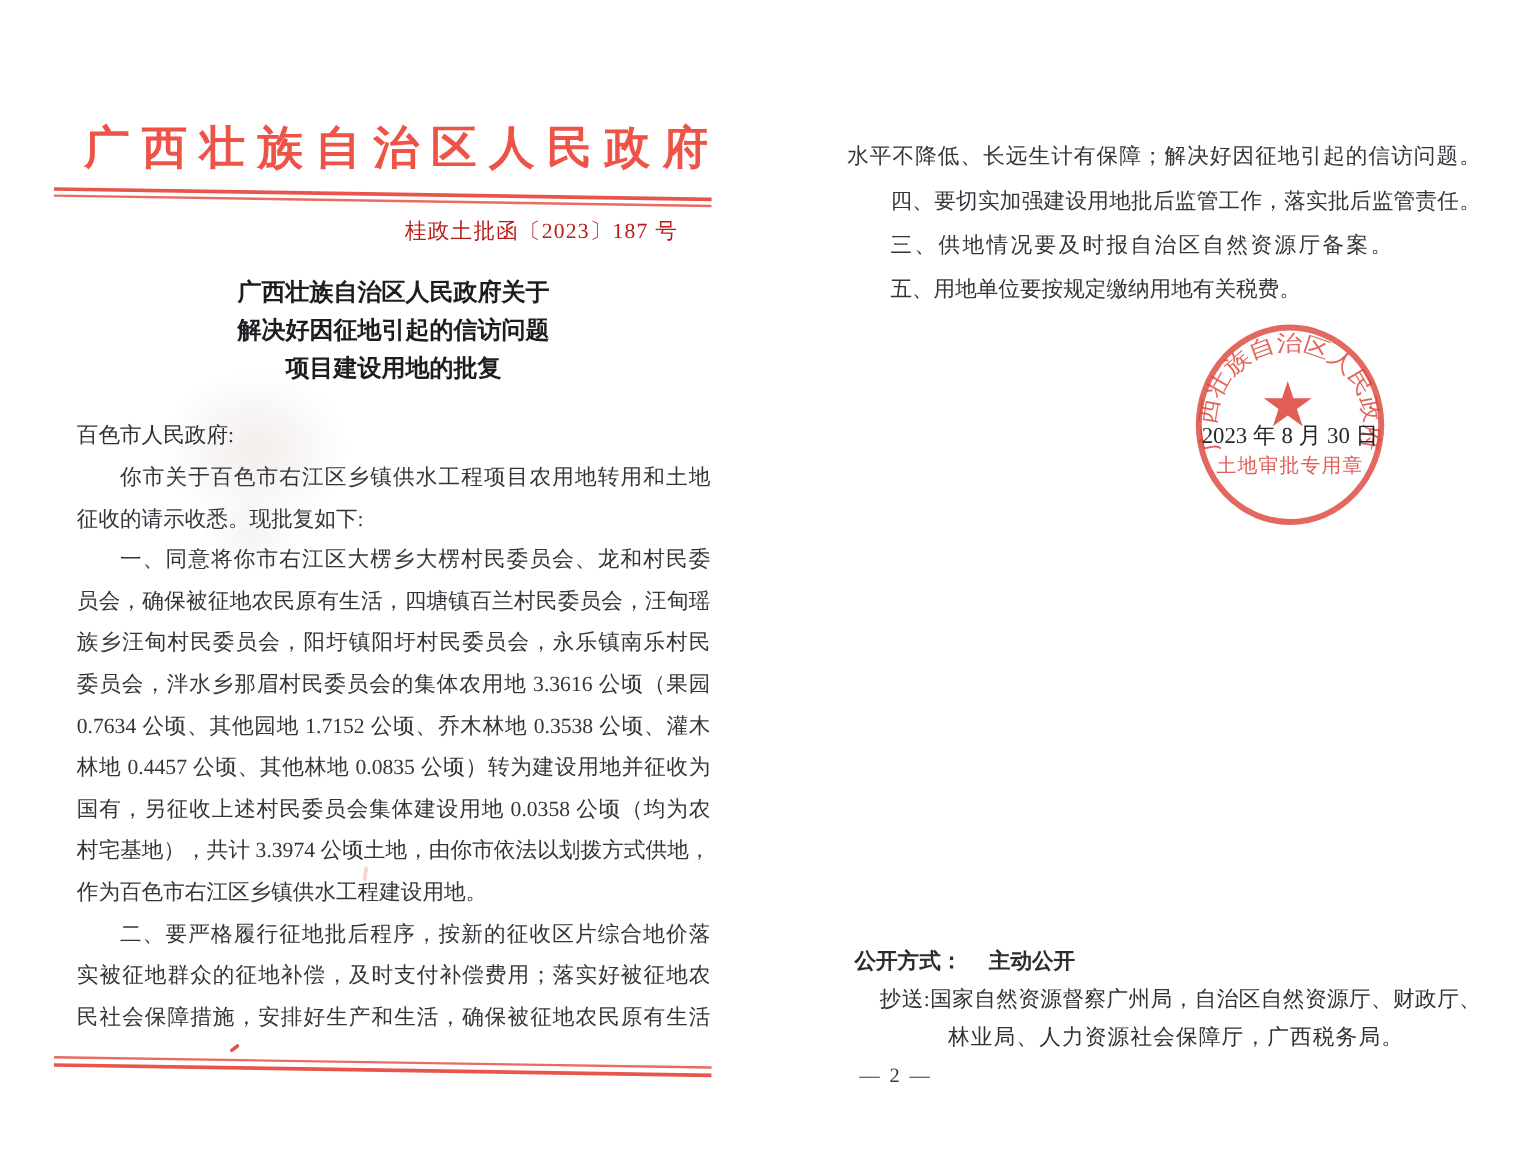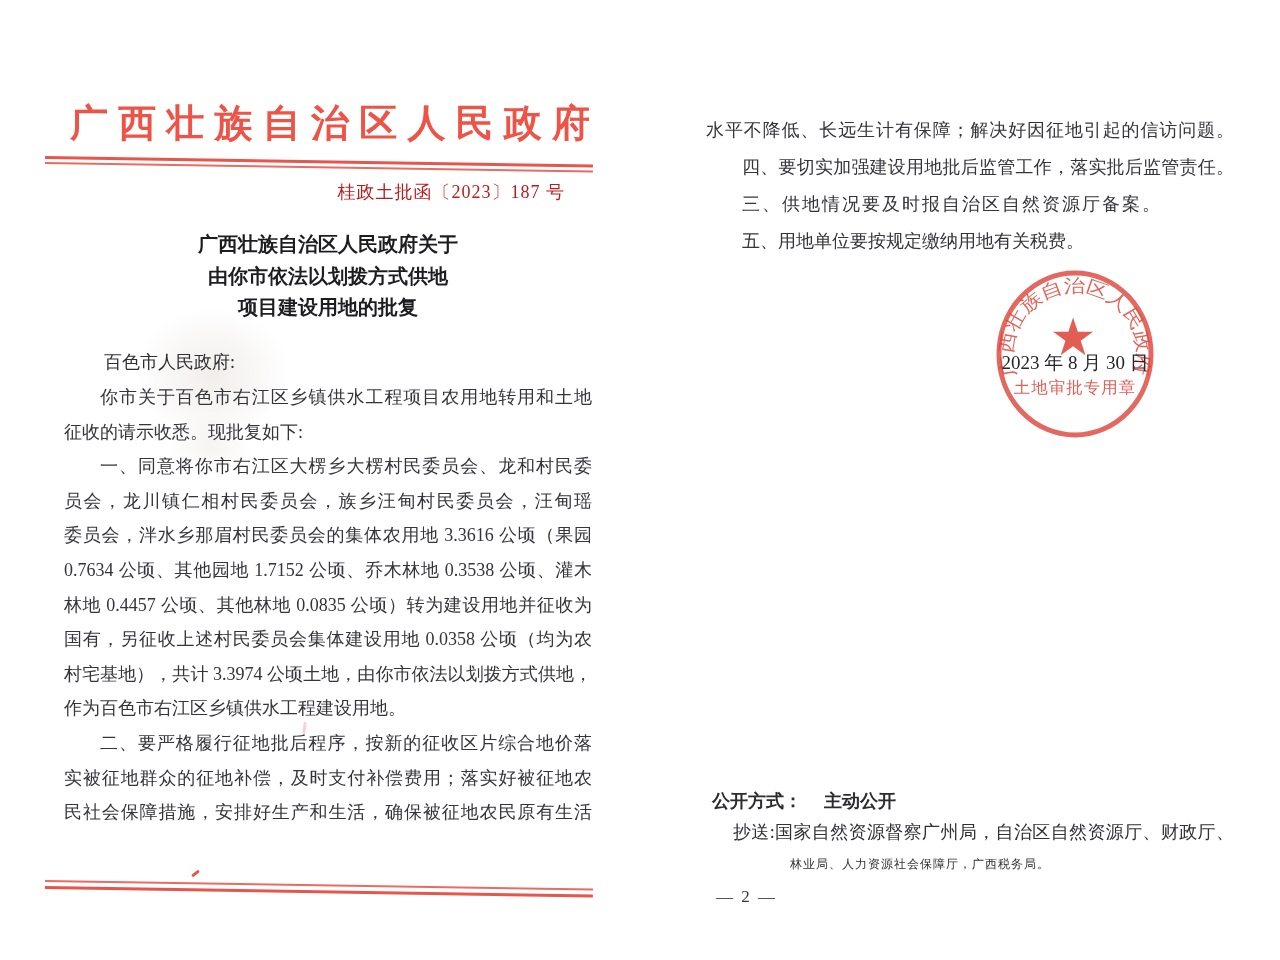--- a/index.html
+++ b/index.html
@@ -27,21 +27,21 @@
   .rule-bottom .gap{height:4px;}
 
   .doc-number{
     left:64px;top:180px;width:528px;box-sizing:border-box;padding-right:27px;
     text-align:right;font-size:18px;letter-spacing:1px;color:#b91c1c;
   }
   .doc-title{
     left:64px;top:229px;width:528px;text-align:center;
     font-size:20px;font-weight:700;line-height:31.5px;color:#1d1d21;
   }
-  .salutation{left:64px;top:350px;font-size:18px;line-height:24px;margin-left:40px;}
+  .salutation{left:64px;top:350px;font-size:18px;line-height:24px;}
 
   .body-col{left:64px;top:380px;width:528px;}
   .line{
     font-size:18px;line-height:34.6px;
     text-align:justify;text-justify:inter-character;color:#34343a;
   }
   .line[data-fill]{text-align-last:justify;}
   .line[data-indent]{text-indent:2em;}
   .line[data-spaced]{letter-spacing:2px;}
 
@@ -68,21 +68,21 @@
 
   
   .publicity{
     left:712px;top:790px;font-size:18px;line-height:22px;
     font-family:"Liberation Sans","DejaVu Sans",sans-serif;color:#2b2b30;
   }
   .publicity .lbl{font-weight:700;}
   .publicity .val{font-weight:600;margin-left:22px;}
   .cc1{left:706px;top:821px;width:528px;font-size:18px;line-height:22px;
        text-indent:27px;text-align:justify;text-align-last:justify;color:#303036;}
-  .cc2{left:706px;top:853px;width:528px;font-size:12px;line-height:22px;
+  .cc2{left:706px;top:853px;width:528px;font-size:18px;line-height:22px;
        padding-left:84px;box-sizing:border-box;color:#303036;letter-spacing:1px;}
   .page-num{left:716px;top:888px;font-size:17px;line-height:18px;color:#3a3a3e;letter-spacing:2px;}
 
   .seal{left:975px;top:252px;width:200px;height:200px;}
 </style>
 </head>
 <body>
 
 <div class="abs smudge1"></div>
 <div class="abs smudge2"></div>
@@ -93,32 +93,33 @@
   <span class="bar thick"></span>
   <span class="bar gap"></span>
   <span class="bar thin"></span>
 </div>
 
 <div class="abs doc-number">桂政土批函〔2023〕187 号</div>
 
 <div class="abs doc-title">
 
 <div class="title-line">广西壮族自治区人民政府关于</div>
-    <div class="title-line">由你市依法以划拨方式供地</div>
+    <div class="title-line">解决好因征地引起的信访问题</div>
     <div class="title-line">项目建设用地的批复</div>
   </div>
 
 <div class="abs salutation">百色市人民政府:</div>
 
 <div class="abs body-col">
 
 <div class="line" data-indent="" data-fill="">你市关于百色市右江区乡镇供水工程项目农用地转用和土地</div>
     <div class="line">征收的请示收悉。现批复如下:</div>
     <div class="line" data-indent="" data-fill="">一、同意将你市右江区大楞乡大楞村民委员会、龙和村民委</div>
-    <div class="line" data-fill="">员会，龙川镇仁相村民委员会，族乡汪甸村民委员会，汪甸瑶</div>
+    <div class="line" data-fill="">员会，确保被征地农民原有生活，四塘镇百兰村民委员会，汪甸瑶</div>
+    <div class="line" data-fill="">族乡汪甸村民委员会，阳圩镇阳圩村民委员会，永乐镇南乐村民</div>
     <div class="line" data-fill="">委员会，泮水乡那眉村民委员会的集体农用地 3.3616 公顷（果园</div>
     <div class="line" data-fill="">0.7634 公顷、其他园地 1.7152 公顷、乔木林地 0.3538 公顷、灌木</div>
     <div class="line" data-fill="">林地 0.4457 公顷、其他林地 0.0835 公顷）转为建设用地并征收为</div>
     <div class="line" data-fill="">国有，另征收上述村民委员会集体建设用地 0.0358 公顷（均为农</div>
     <div class="line" data-fill="">村宅基地），共计 3.3974 公顷土地，由你市依法以划拨方式供地，</div>
     <div class="line">作为百色市右江区乡镇供水工程建设用地。</div>
     <div class="line" data-indent="" data-fill="">二、要严格履行征地批后程序，按新的征收区片综合地价落</div>
     <div class="line" data-fill="">实被征地群众的征地补偿，及时支付补偿费用；落实好被征地农</div>
     <div class="line" data-fill="">民社会保障措施，安排好生产和生活，确保被征地农民原有生活</div>
   </div>

